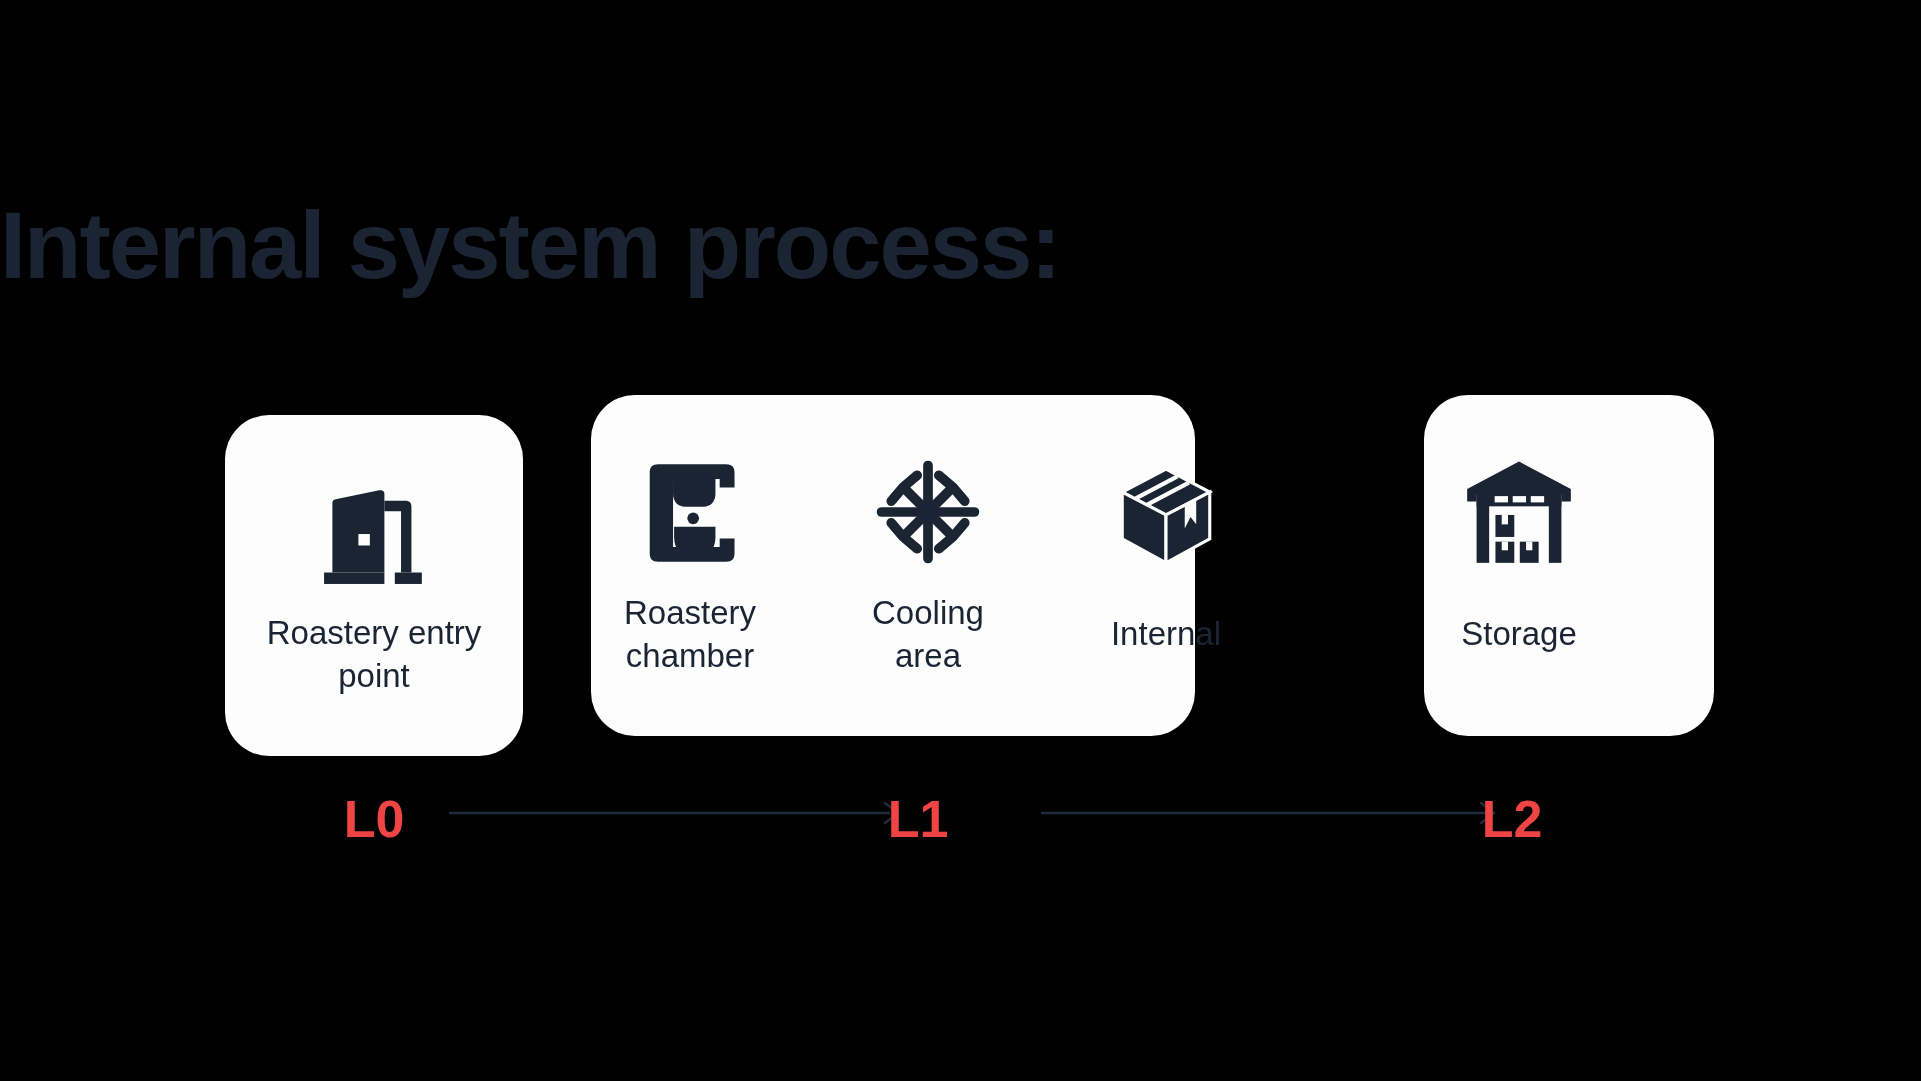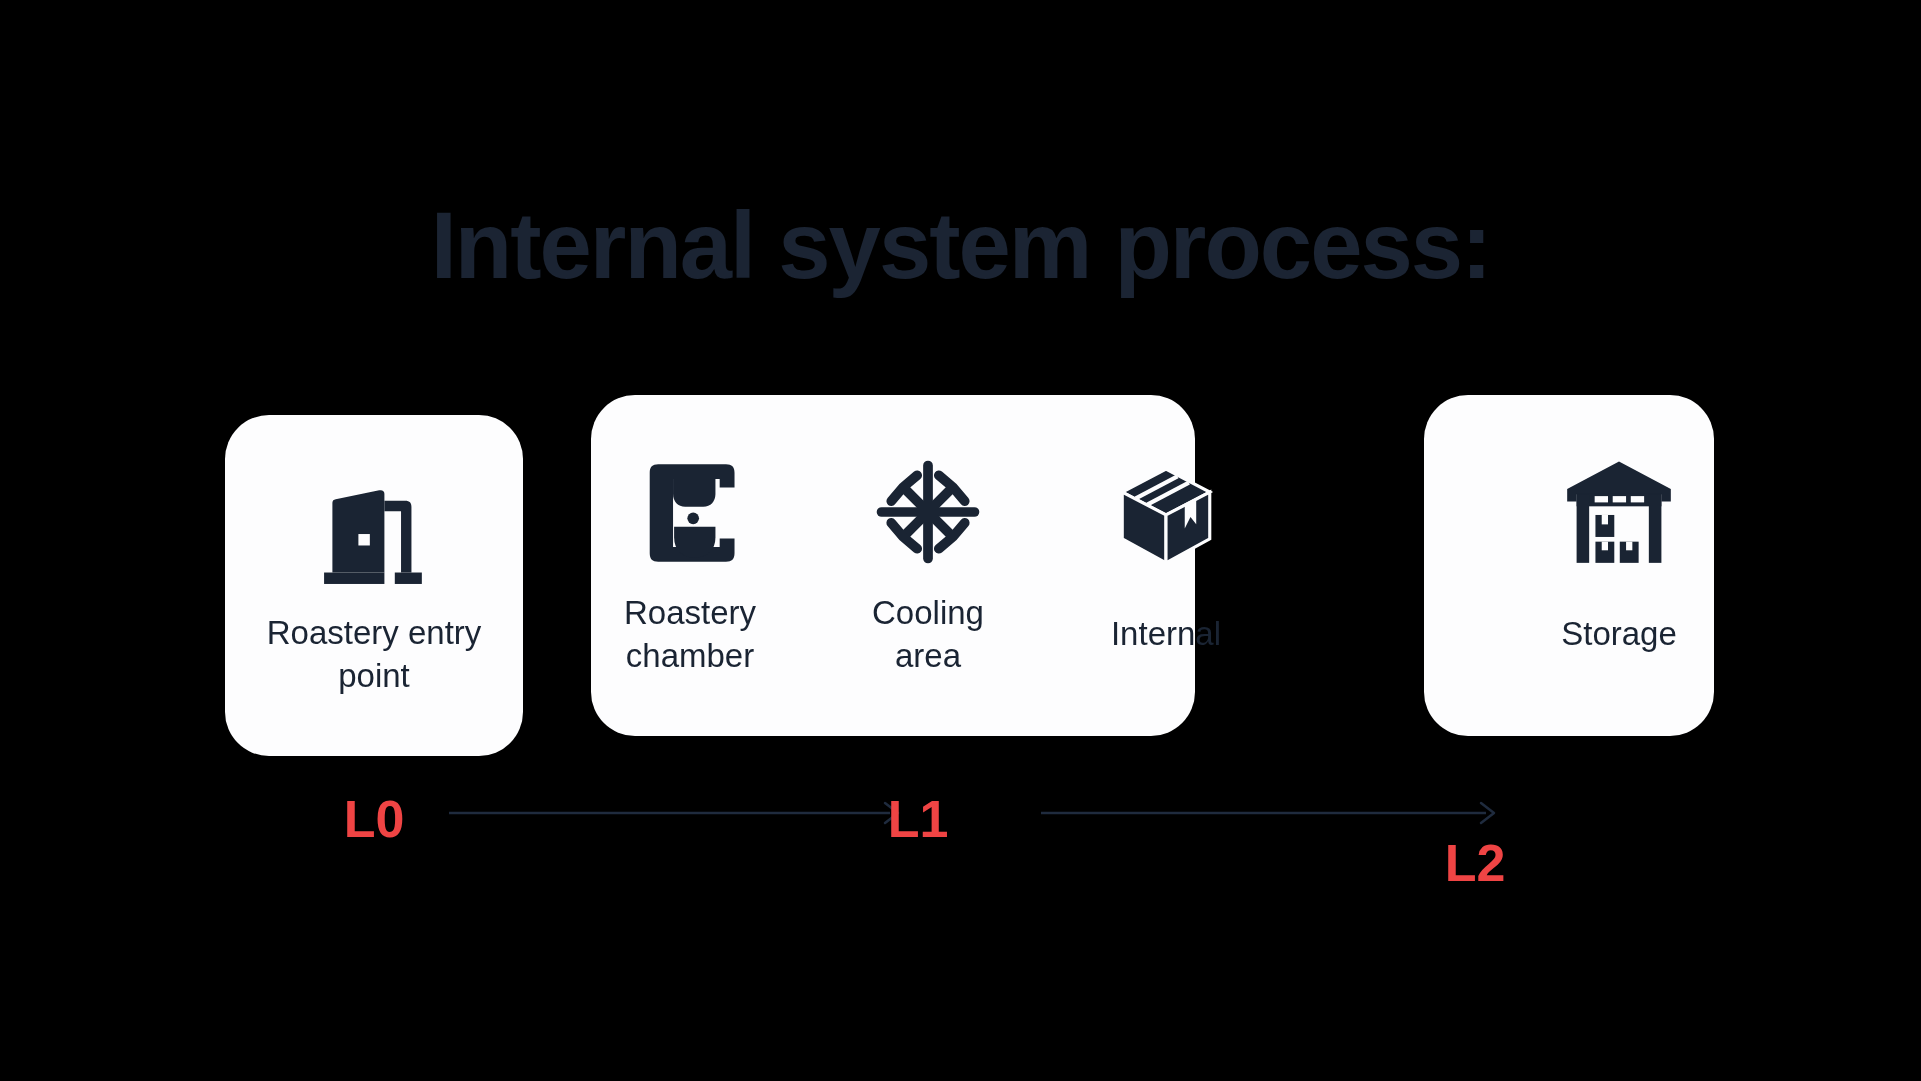--- a/index.html
+++ b/index.html
@@ -1,31 +1,31 @@
 <!DOCTYPE html>
 <html><head>
 <meta charset="utf-8">
 <style>
   html, body { margin:0; padding:0; background:#000; }
   .canvas {
     position:relative; width:1921px; height:1081px; background:#000000;
     font-family:"Liberation Sans", sans-serif; overflow:hidden;
   }
   .title {
-    position:absolute; left:0; right:0; top:192px; text-align:center;
+    position:absolute; left:0; right:0; top:192px; 
     font-size:94px; font-weight:bold; letter-spacing:-2px; color:#1b2433;
   }
   .card {
     position:absolute; top:395px; height:341px; background:#fdfdfe;
     border-radius:44px; display:flex; align-items:center;
   }
   .card-l0 { left:225px;  width:298px; justify-content:center;margin-top:20px; }
   .card-l1 { left:591px;  width:604px; justify-content:flex-start;
              padding-left:14px; box-sizing:border-box; gap:68px; }
-  .card-l2 { left:1424px; width:290px; justify-content:flex-end; }
+  .card-l2 { left:1424px; width:290px; justify-content:flex-start; }
   .item { display:flex; flex-direction:column; align-items:center; width:190px; }
   .icon-box { height:112px; display:flex; align-items:flex-end; justify-content:center; margin-bottom:26px; }
   .item-label {
     height:86px; width:170px; display:flex; align-items:center; justify-content:center;
     text-align:center; font-size:33px; line-height:1.28; color:#1a2433;
   }
   .item-label.wide { width:240px; }
   .flow-label {
     position:absolute; top:789px; transform:translateX(-50%);
     font-size:52px; font-weight:bold; color:#ef4444;
@@ -135,15 +135,15 @@
     <polyline points="437,4 450,14 437,24" fill="none" stroke="#1f2b3e" stroke-width="2.5" stroke-linecap="round" stroke-linejoin="round"></polyline>
   </svg>
 
   <div class="flow-label" style="left:918px;">L1</div>
 
   <svg class="flow-arrow" style="left:1040px;" width="458" height="28" aria-hidden="true">
     <line x1="1" y1="14" x2="446" y2="14" stroke="#1f2b3e" stroke-width="2.5"></line>
     <polyline points="441,4 454,14 441,24" fill="none" stroke="#1f2b3e" stroke-width="2.5" stroke-linecap="round" stroke-linejoin="round"></polyline>
   </svg>
 
-  <div class="flow-label" style="left:1475px;margin-top:44px;">L2</div>
+  <div class="flow-label" style="left:1512px;">L2</div>
 
 </div>
 
 </body></html>

